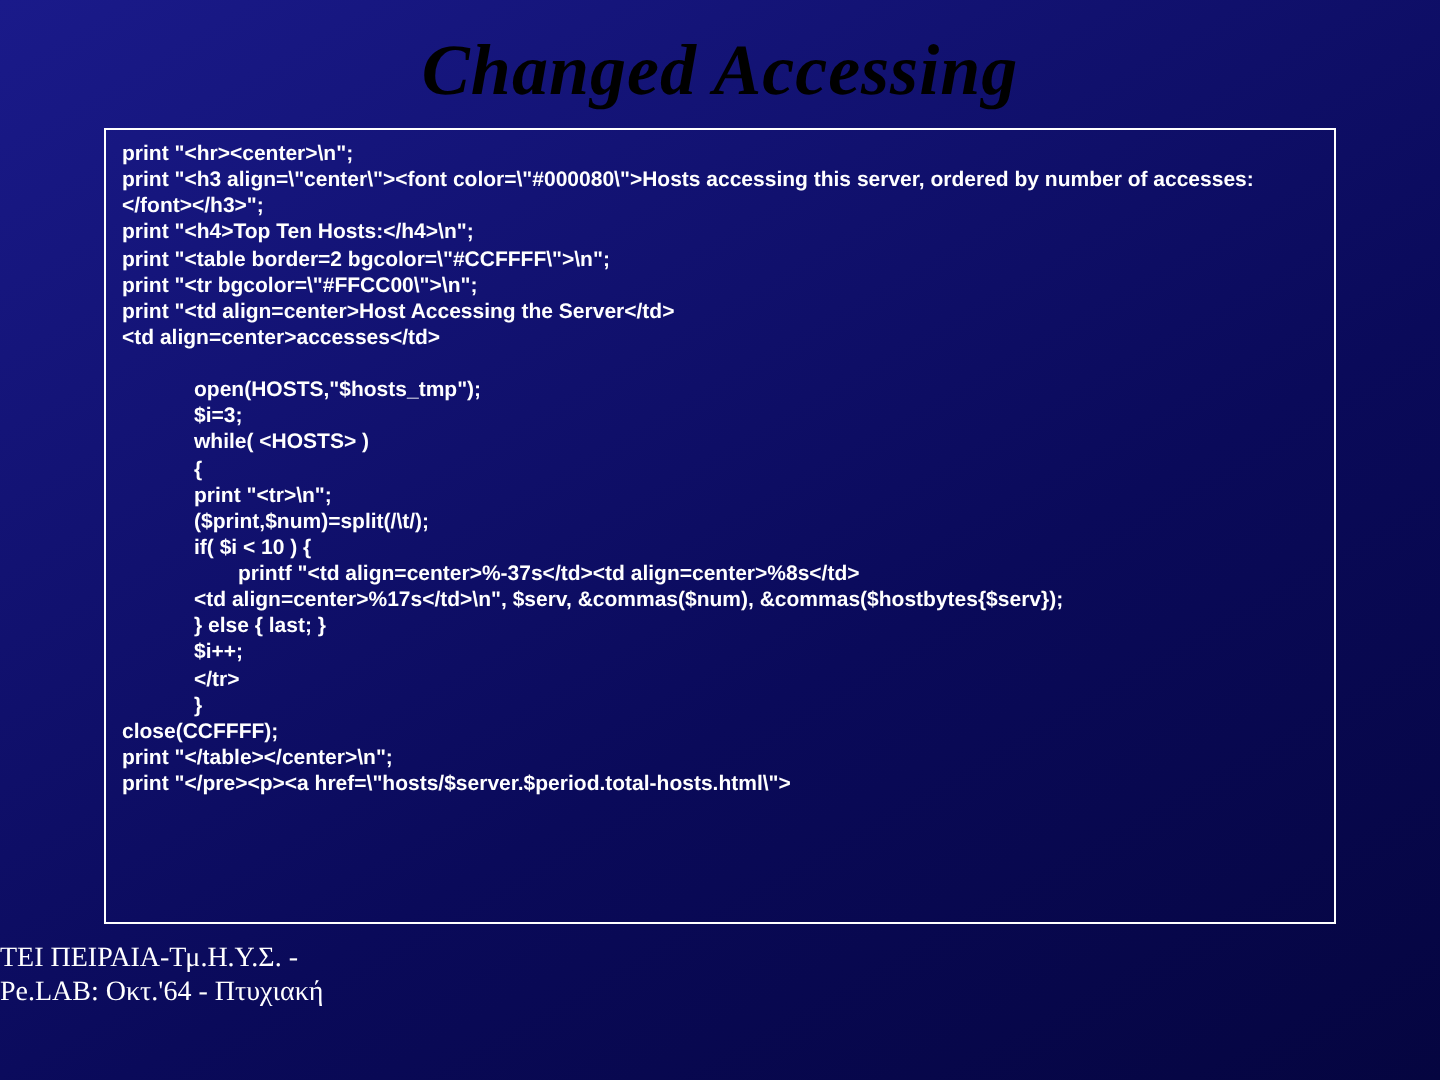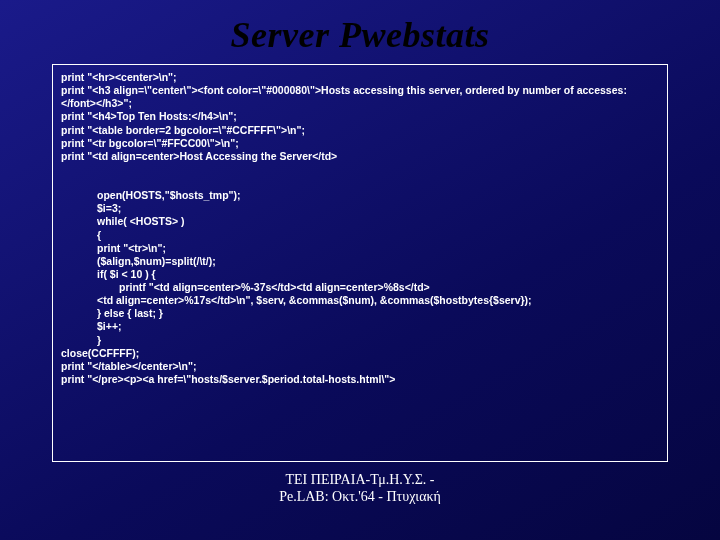--- a/index.html
+++ b/index.html
@@ -29,53 +29,54 @@
     font-size: 10.5px;
     line-height: 1.25;
     font-weight: bold;
     height: 398px;
     box-sizing: border-box;
     overflow: hidden;
   }
   .ind1 { padding-left: 36px; display: block; }
   .ind2 { padding-left: 58px; display: block; }
   .footer {
-    text-align: center;
+    text-align: left;
     color: #fff;
     font-family: "Times New Roman", serif;
     font-size: 14px;
     padding-top: 10px;
     line-height: 1.2;
   }
 </style>
 </head>
 <body>
 
-<div class="title">Server Pwebstats</div>
+<div class="title">Changed Accessing</div>
 
 <div class="codebox">
   <span>print "&lt;hr&gt;&lt;center&gt;\n";</span><br>
   <span>print "&lt;h3 align=\"center\"&gt;&lt;font color=\"#000080\"&gt;Hosts accessing this server, ordered by number of accesses:&lt;/font&gt;&lt;/h3&gt;";</span><br>
   <span>print "&lt;h4&gt;Top Ten Hosts:&lt;/h4&gt;\n";</span><br>
   <span>print "&lt;table border=2 bgcolor=\"#CCFFFF\"&gt;\n";</span><br>
   <span>print "&lt;tr bgcolor=\"#FFCC00\"&gt;\n";</span><br>
   <span>print "&lt;td align=center&gt;Host Accessing the Server&lt;/td&gt;</span><br>
-  <br>
+  <span>&lt;td align=center&gt;accesses&lt;/td&gt;</span><br>
   <br>
   <span class="ind1">open(HOSTS,"$hosts_tmp");</span>
   <span class="ind1">$i=3;</span>
   <span class="ind1">while( &lt;HOSTS&gt; )</span>
   <span class="ind1">{</span>
   <span class="ind1">print "&lt;tr&gt;\n";</span>
-  <span class="ind1">($align,$num)=split(/\t/);</span>
+  <span class="ind1">($print,$num)=split(/\t/);</span>
   <span class="ind1">if( $i &lt; 10 ) {</span>
   <span class="ind2">printf "&lt;td align=center&gt;%-37s&lt;/td&gt;&lt;td align=center&gt;%8s&lt;/td&gt;</span>
   <span class="ind1">&lt;td align=center&gt;%17s&lt;/td&gt;\n",  $serv,  &amp;commas($num),  &amp;commas($hostbytes{$serv});</span>
   <span class="ind1">} else { last; }</span>
   <span class="ind1">$i++;</span>
+  <span class="ind1">&lt;/tr&gt;</span>
   <span class="ind1">}</span>
   <span>close(CCFFFF);</span><br>
   <span> print "&lt;/table&gt;&lt;/center&gt;\n";</span><br>
   <span>print "&lt;/pre&gt;&lt;p&gt;&lt;a href=\"hosts/$server.$period.total-hosts.html\"&gt;</span><br>
 </div>
 
 <div class="footer">
   <span>ΤΕΙ ΠΕΙΡΑΙΑ-Τμ.Η.Υ.Σ. -</span><br>
   <span>Pe.LAB: Οκτ.'64      -      Πτυχιακή</span>
 </div>

